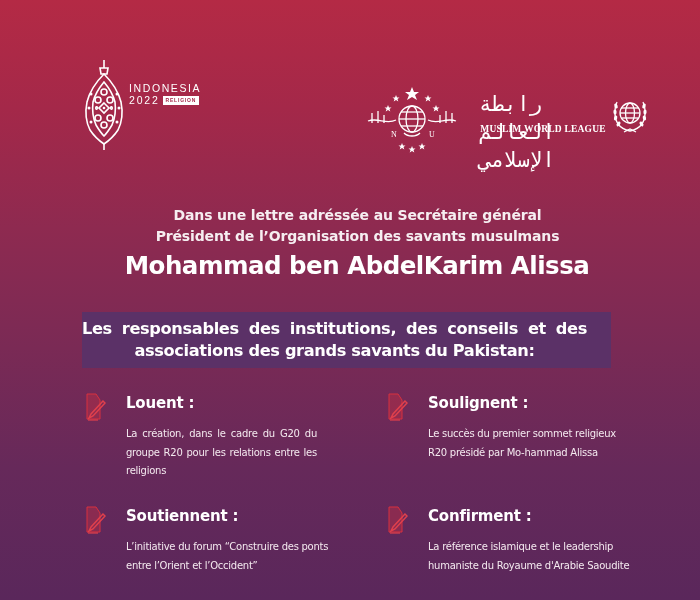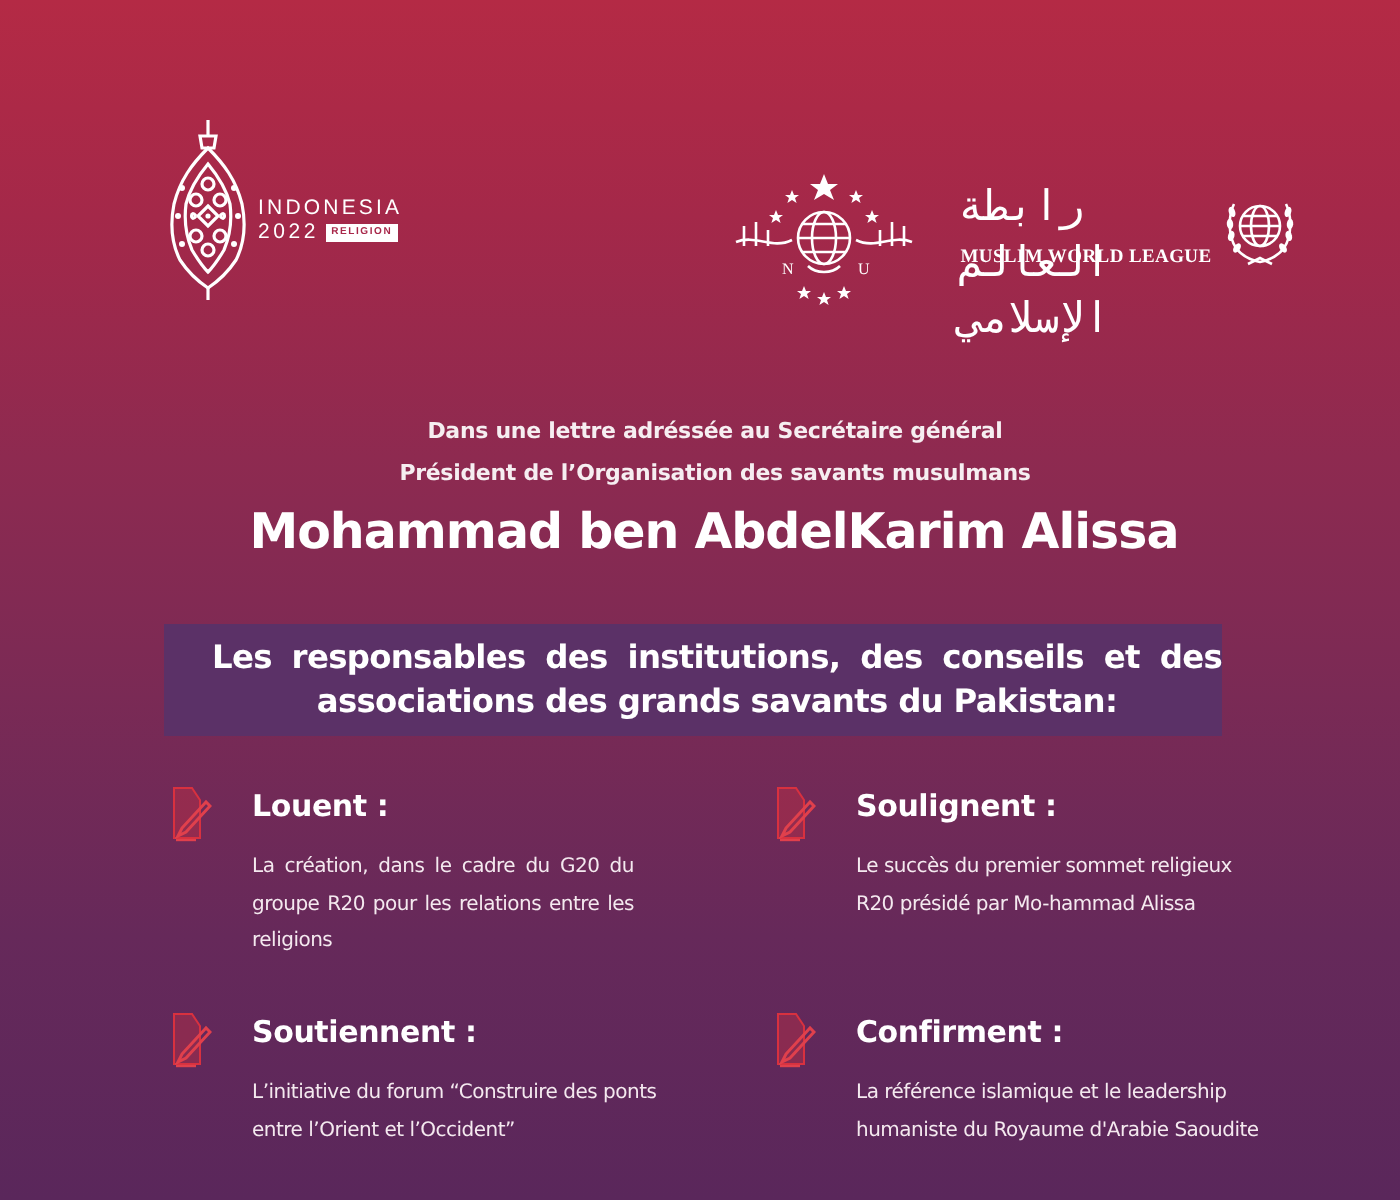--- a/index.html
+++ b/index.html
@@ -15,21 +15,21 @@
     
     .r20-logo { position: absolute; left: 78px; top: 60px; width: 140px; height: 92px; }
     .r20-lantern { position: absolute; left: 4px; top: 0; width: 44px; height: 90px; }
     .r20-text { position: absolute; left: 51px; top: 22px; }
     .r20-big {
       font-family: "Liberation Sans", sans-serif;
       font-size: 34px; line-height: 34px; font-weight: 400; letter-spacing: 0px;
     }
     .r20-country {
       font-family: "Liberation Sans", sans-serif;
-      font-size: 10.5px; letter-spacing: 1.6px; line-height: 12px; margin-top: 16px;
+      font-size: 10.5px; letter-spacing: 1.6px; line-height: 12px; margin-top: 0px;
     }
     .r20-year-row { display: flex; align-items: center; gap: 3px; }
     .r20-year {
       font-family: "Liberation Sans", sans-serif;
       font-size: 10.5px; letter-spacing: 1.8px; line-height: 12px;
     }
     .r20-badge {
       background: #ffffff; color: #a8284a; font-size: 5px; font-weight: 700;
       letter-spacing: 0.8px; padding: 1px 3px; line-height: 7px;
       font-family: "Liberation Sans", sans-serif;
@@ -44,31 +44,31 @@
     .mwl-latin {
       position: absolute; left: 4px; top: 32px; width: 128px; text-align: center;
       font-family: "Liberation Serif", serif; font-weight: 700; font-size: 9.5px; letter-spacing: 0.2px;
     }
     .mwl-emblem { position: absolute; left: 137px; top: 2px; width: 36px; height: 42px; }
 
     
     .intro { position: absolute; left: 0; top: 205px; width: 700px; text-align: center; }
     .intro-line {
       font-family: "DejaVu Sans", sans-serif; font-weight: 700;
-      font-size: 11px; line-height: 21px; color: #f6eef1; letter-spacing: -0.15px; margin-left: 15px;
+      font-size: 14px; line-height: 21px; color: #f6eef1; letter-spacing: -0.15px; margin-left: 15px;
     }
     .intro-name {
       font-family: "DejaVu Sans", sans-serif; font-weight: 700;
       font-size: 24.5px; line-height: 36px; margin-top: 1px; letter-spacing: -0.5px; padding-left: 14px;
     }
 
     
     .banner {
       position: absolute; left: 82px; top: 312px; width: 529px; height: 56px;
-      background: #5b3167; display: flex; align-items: center; justify-content: flex-end;
+      background: #5b3167; display: flex; align-items: center; justify-content: flex-start;
     }
     .banner-text {
       font-family: "DejaVu Sans", sans-serif; font-weight: 700;
       font-size: 16.2px; line-height: 22px; text-align: justify; text-align-last: center;
       width: 505px; letter-spacing: -0.35px;
     }
 
     
     .card { position: absolute; width: 240px; }
     .card .icon { position: absolute; left: 0; top: 0; width: 22px; height: 30px; }

